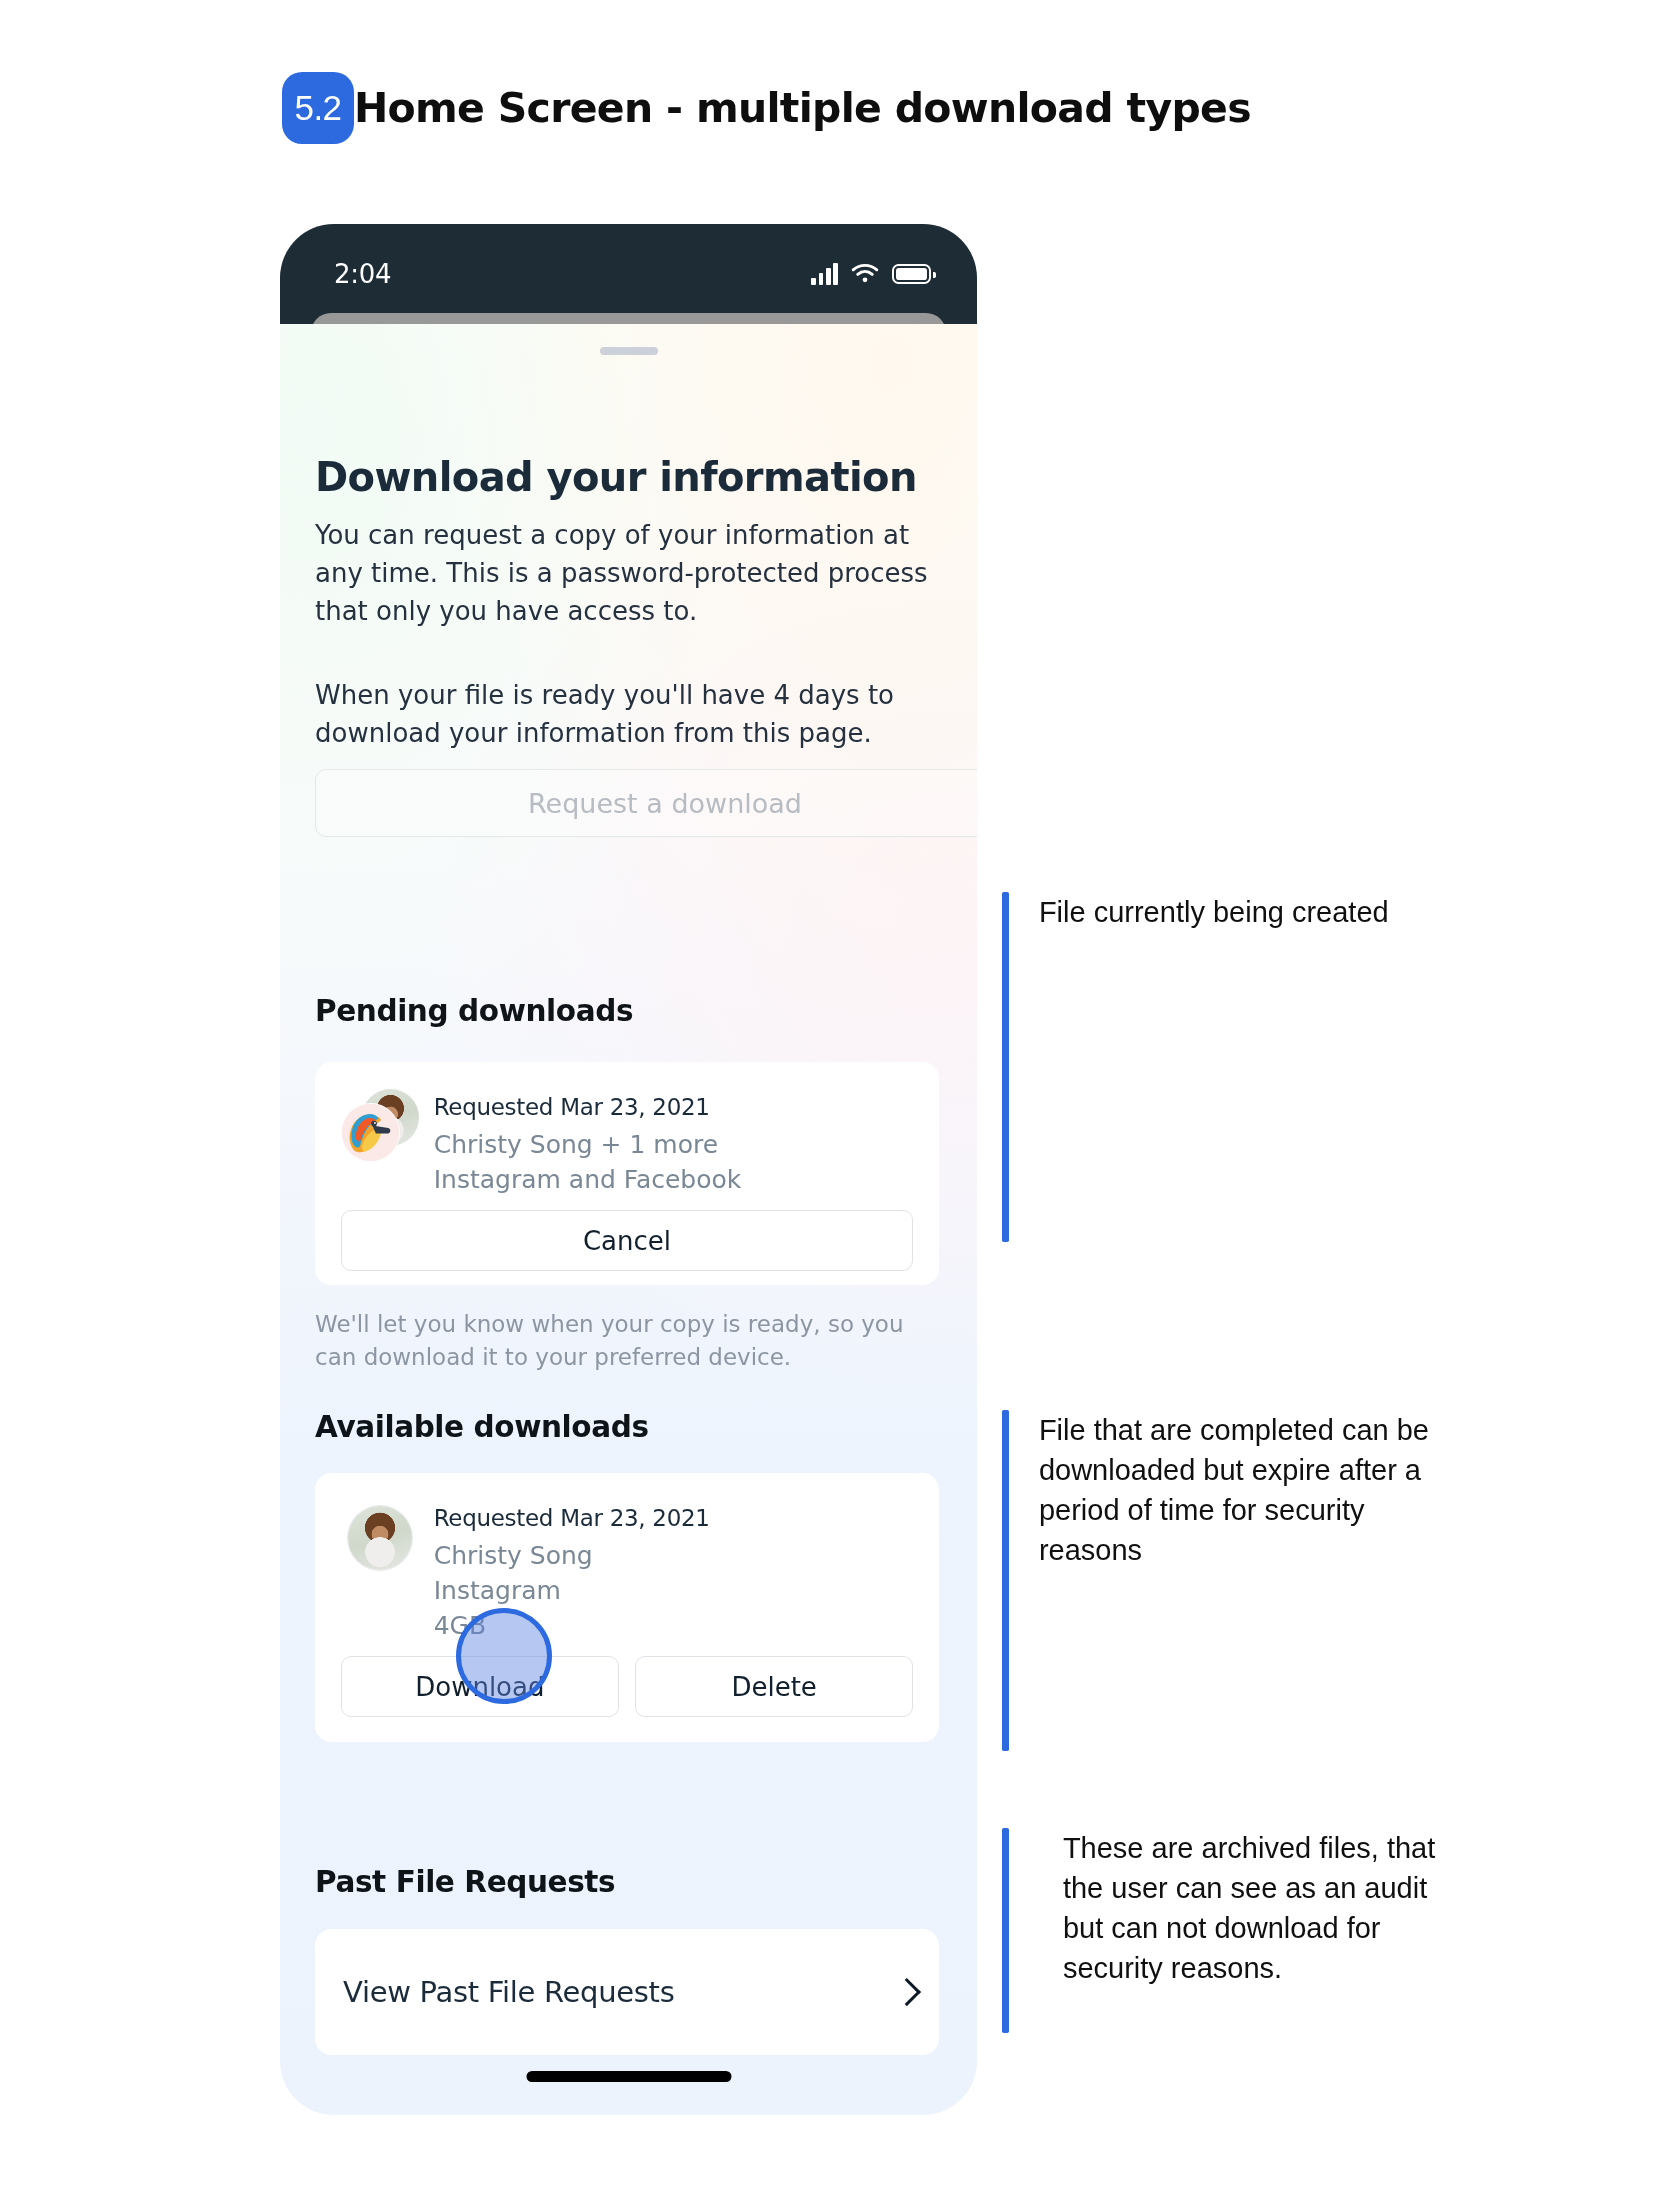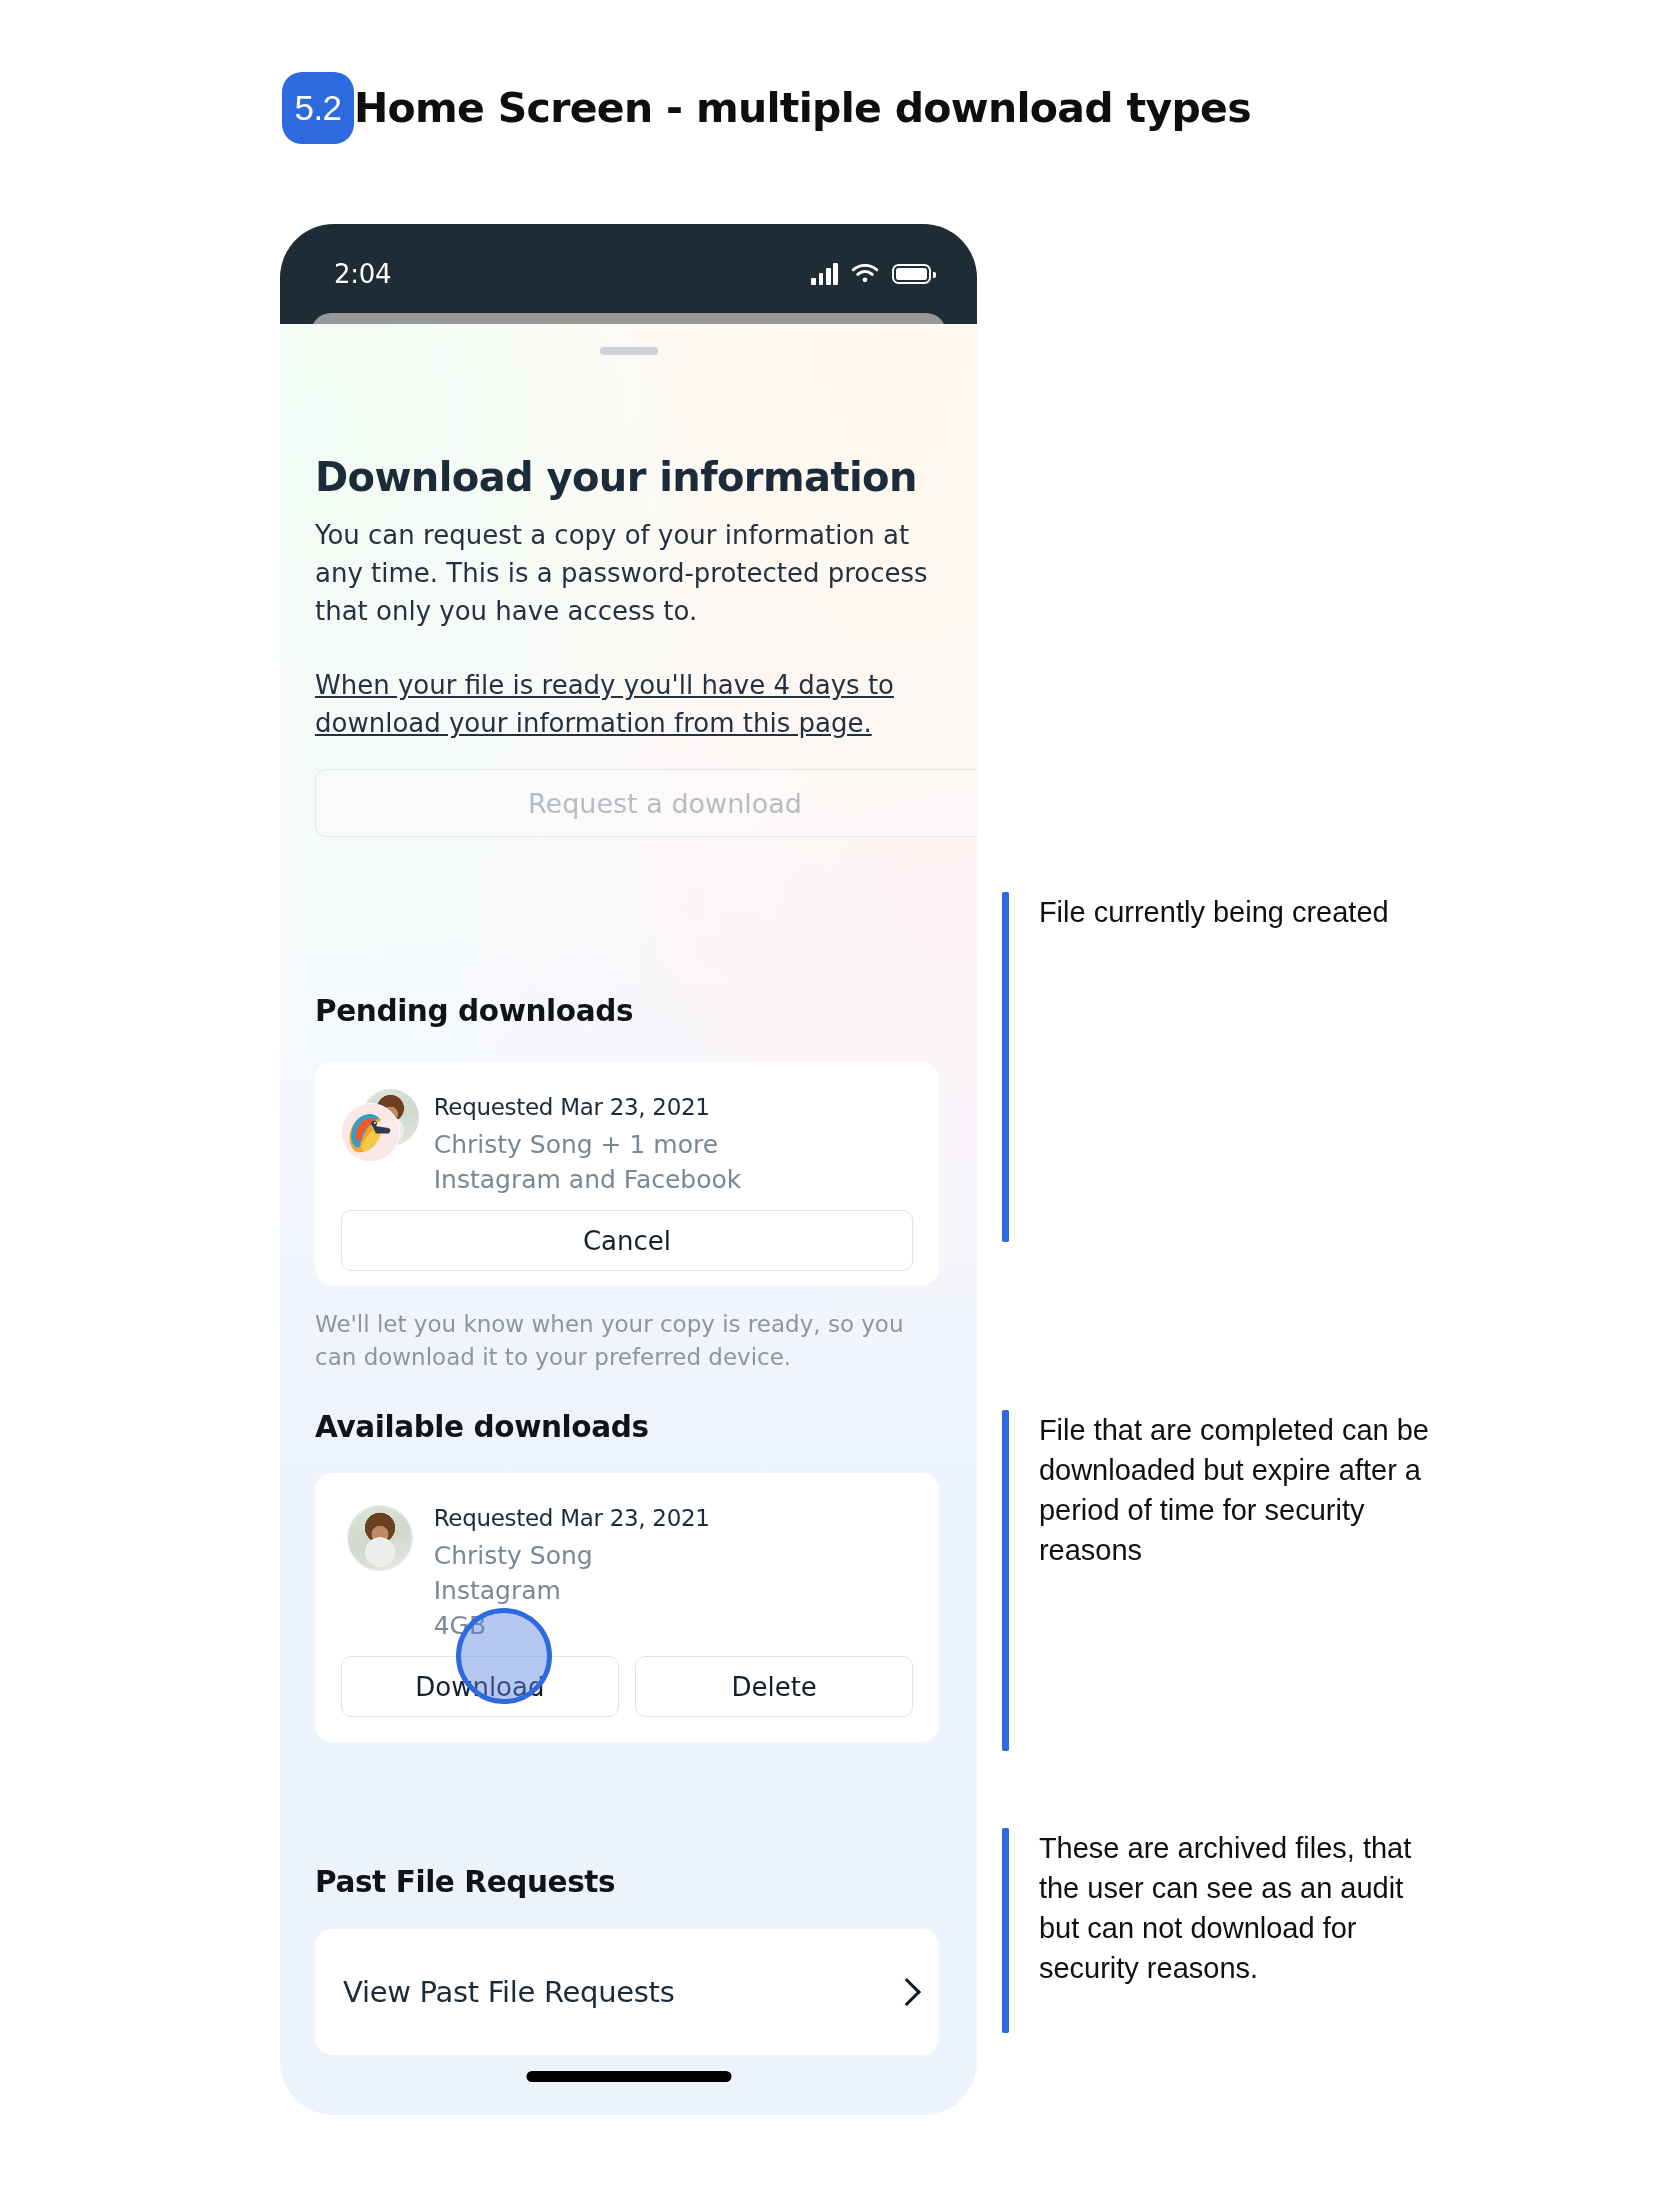--- a/index.html
+++ b/index.html
@@ -160,21 +160,21 @@
   .body-copy {
     position: absolute;
     left: 35px;
     width: 620px;
     font-size: 26px;
     line-height: 38px;
     color: #25313f;
     font-family: "DejaVu Sans", sans-serif;
   }
   .body-copy.p1 { top: 192px; }
-  .body-copy.p2 { top: 342px; text-decoration: underline; }
+  .body-copy.p2 { top: 352px; }
 
   .request-btn {
     position: absolute;
     left: 35px;
     top: 445px;
     width: 700px;
     height: 68px;
     border-radius: 11px;
     border: 1.8px solid #e3e9e6;
     background: rgba(255,255,255,0.30);
@@ -346,21 +346,21 @@
     line-height: 40px;
     color: #101010;
     font-family: "Liberation Sans", sans-serif;
   }
   .anno-1 { left: 1002px; top: 892px;  }
   .anno-1 .anno-bar { height: 350px; }
   .anno-1 .anno-text { width: 397px; }
   .anno-2 { left: 1002px; top: 1410px; }
   .anno-2 .anno-bar { height: 341px; }
   .anno-2 .anno-text { width: 434px; }
-  .anno-3 { left: 1002px; top: 1828px; }
+  .anno-3 { left: 1002px; top: 1828px; gap: 24px; }
   .anno-3 .anno-bar { height: 205px; }
   .anno-3 .anno-text { width: 406px; }
 
   
   .photo-woman {
     width: 100%; height: 100%;
     background:
       radial-gradient(circle at 50% 72%, #f0eeec 0%, #f0eeec 26%, rgba(240,238,236,0) 27%),
       radial-gradient(circle at 50% 44%, #c08a63 0%, #c08a63 17%, rgba(192,138,99,0) 18%),
       radial-gradient(circle at 50% 34%, #6b3f22 0%, #6b3f22 28%, rgba(107,63,34,0) 29%),

